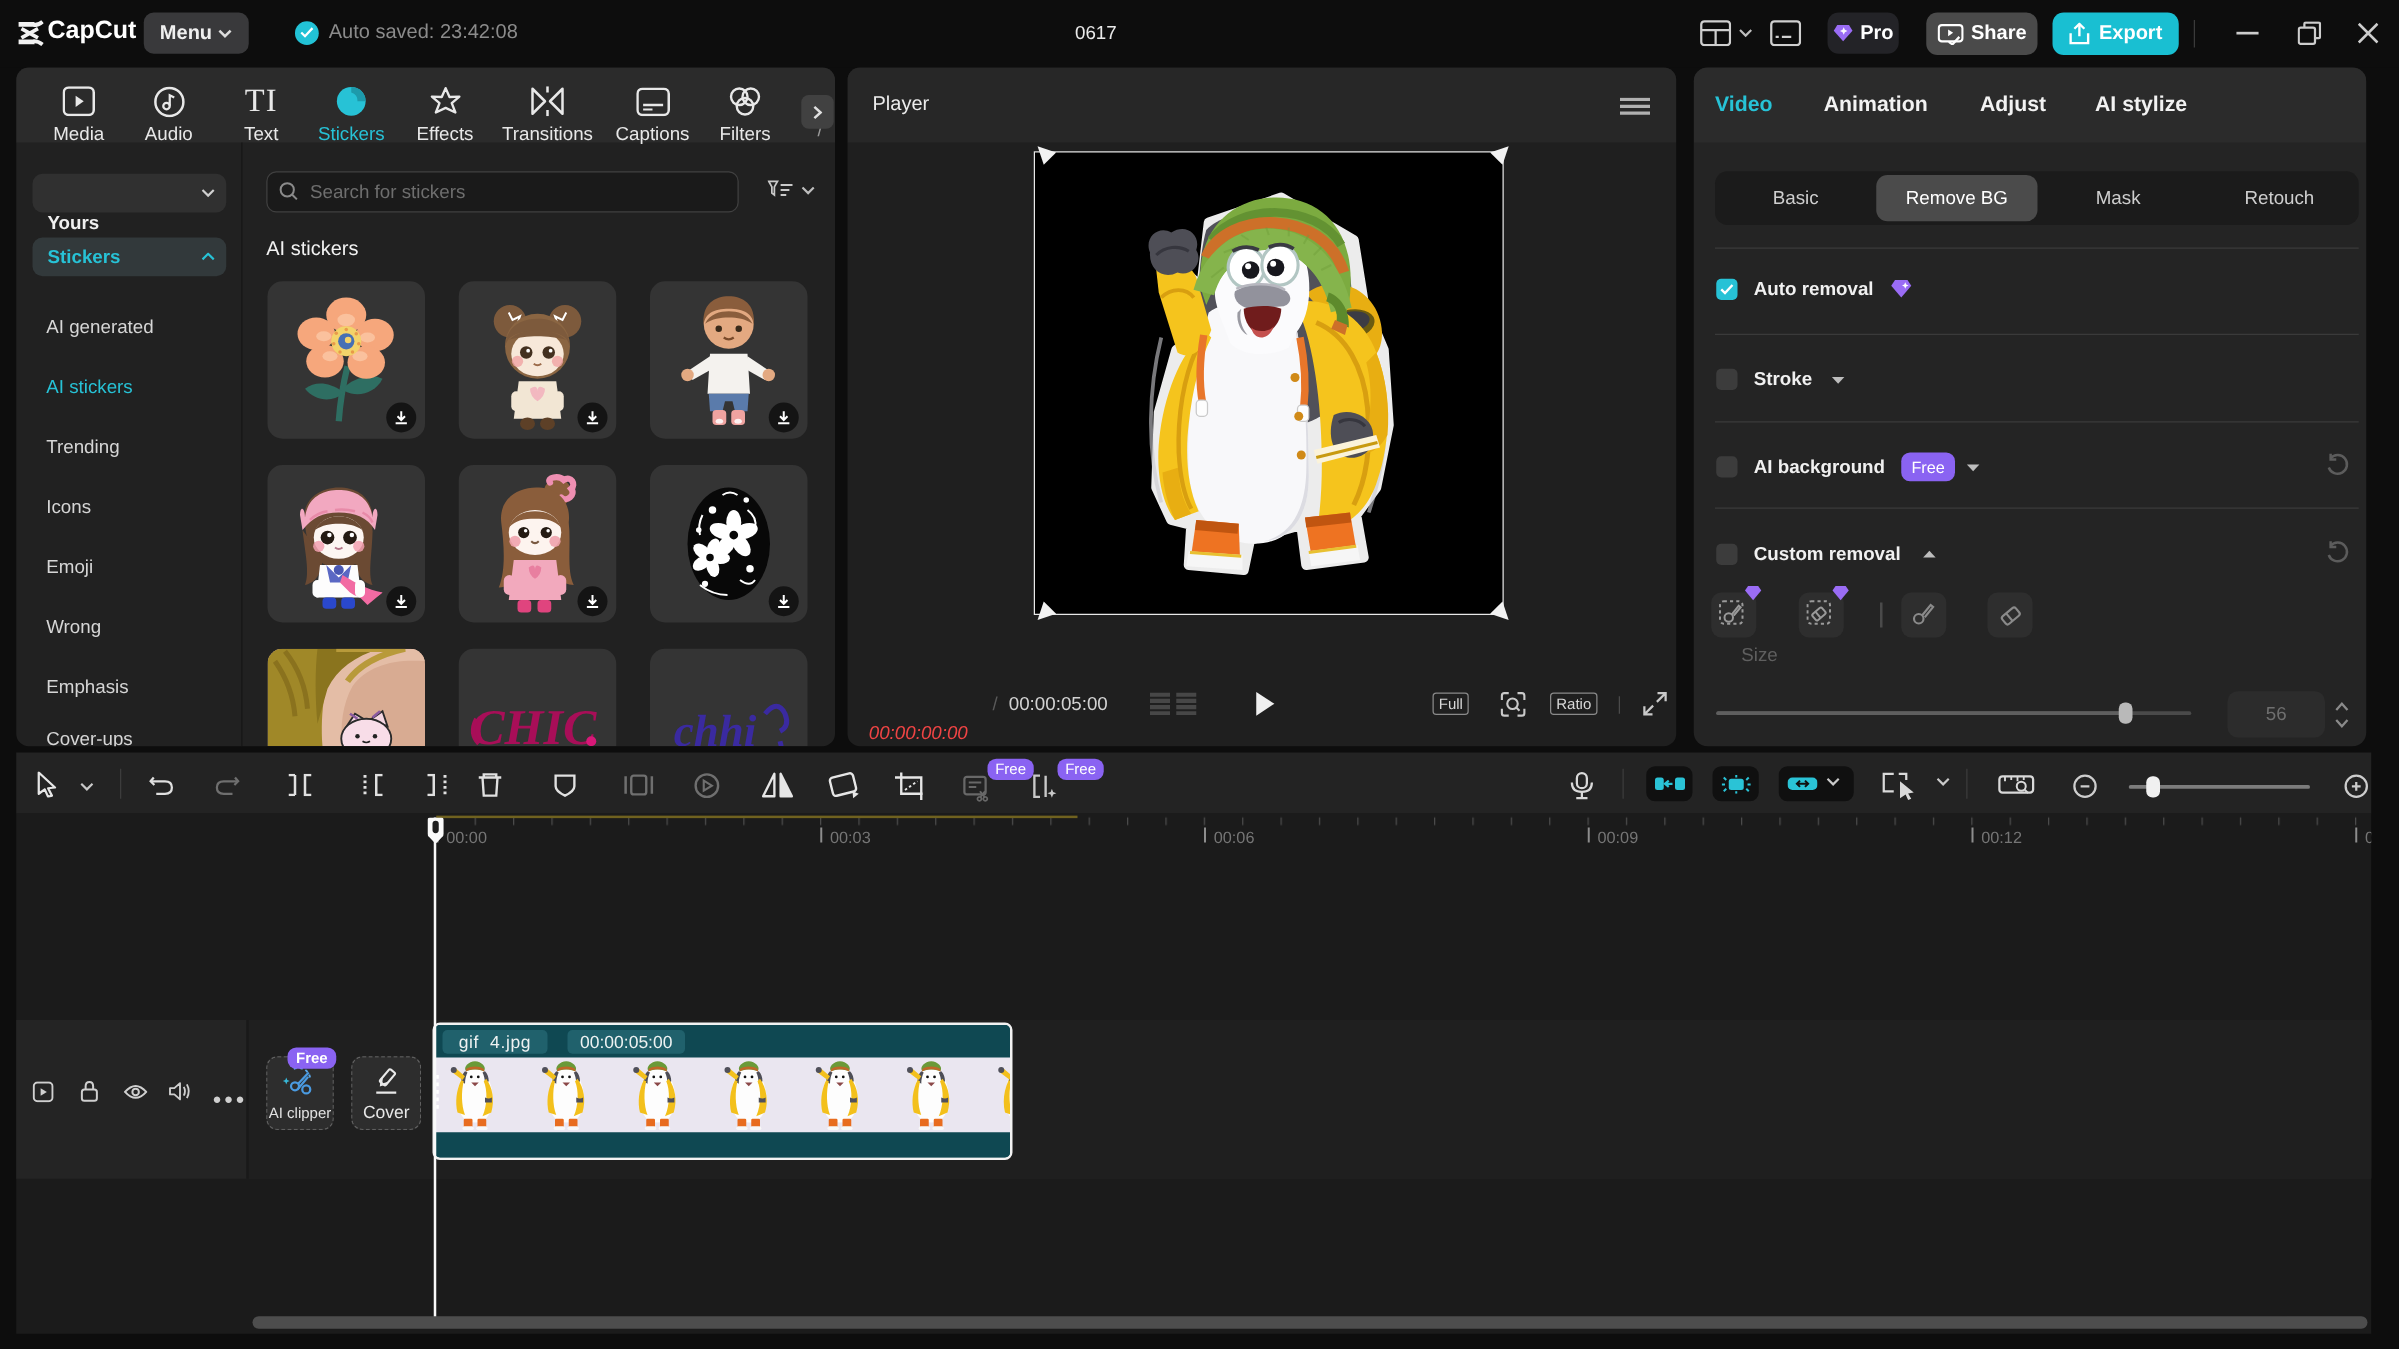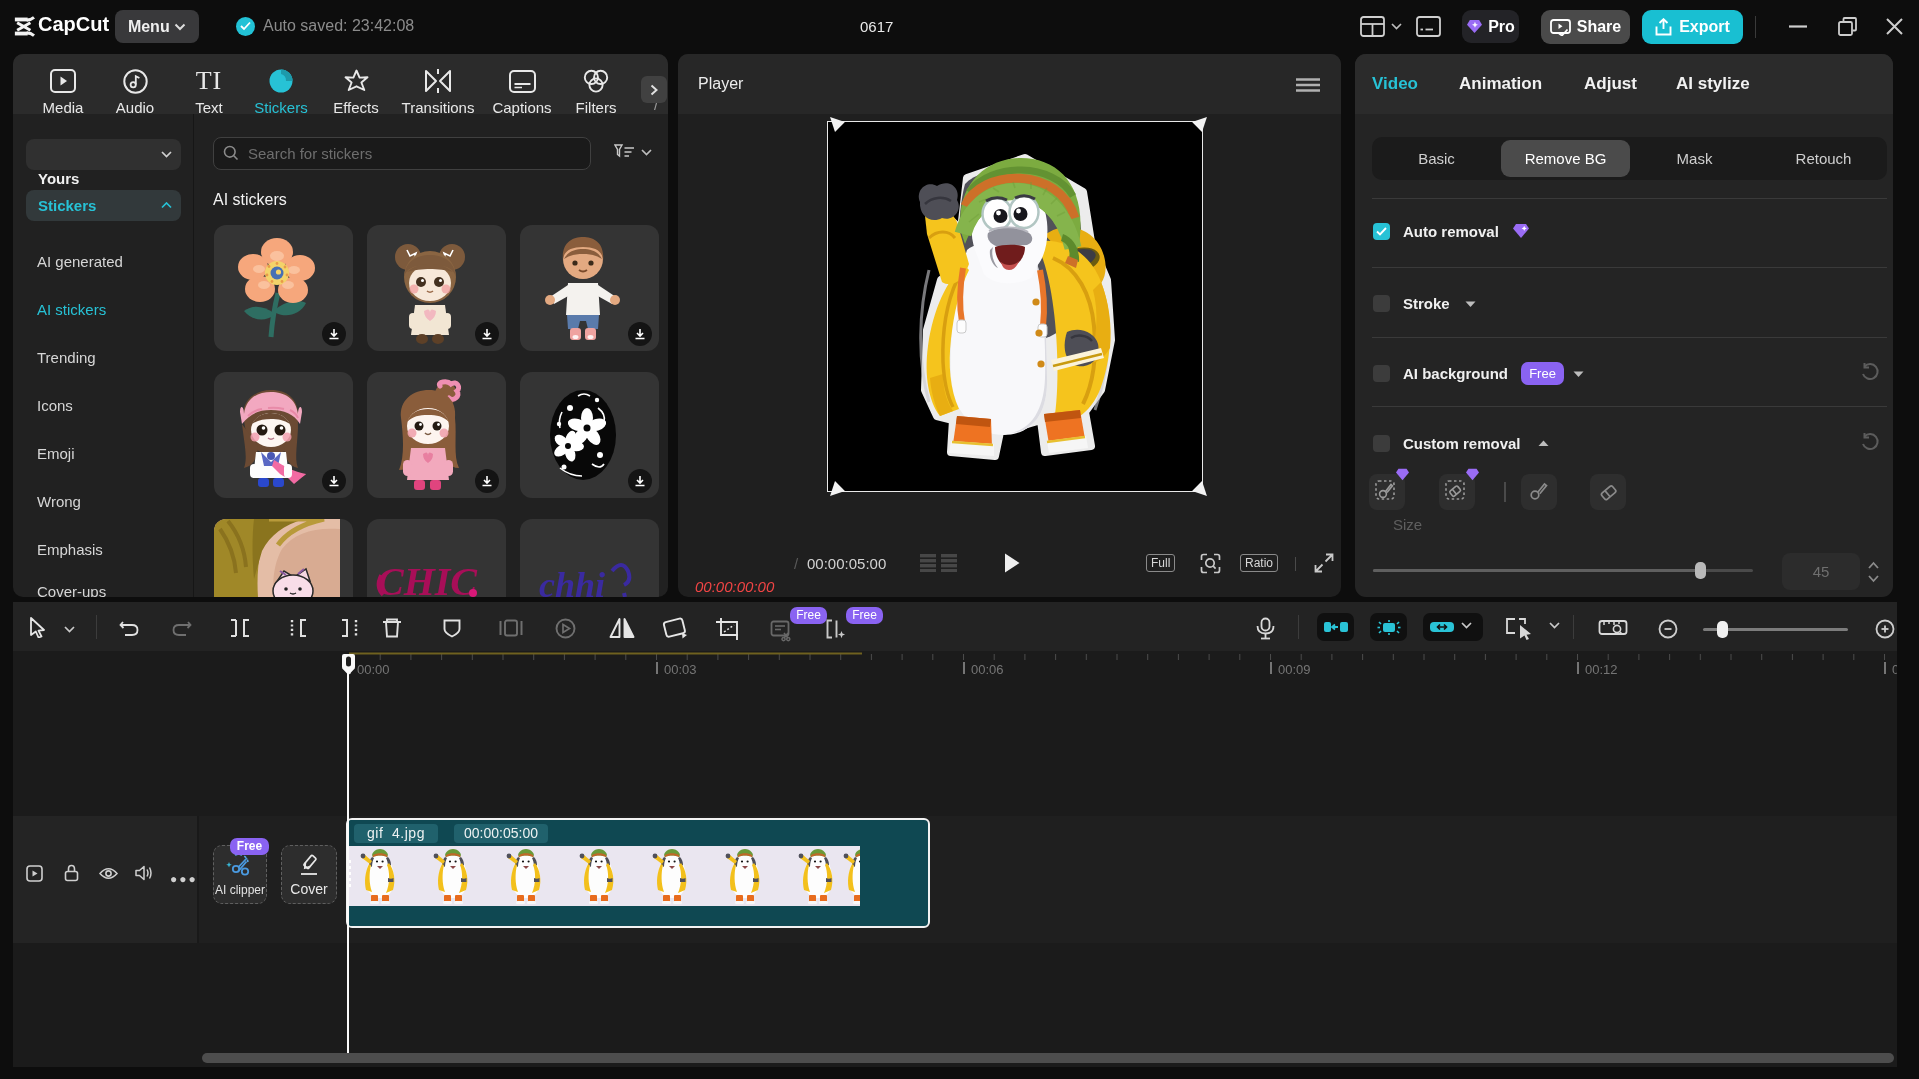--- a/index.html
+++ b/index.html
@@ -1,21 +1,21 @@
 <!DOCTYPE html>
 <html><head>
 <meta charset="utf-8">
 <style>
 html,body{margin:0;padding:0;background:#0d0d0d;width:1919px;height:1079px;overflow:hidden;font-family:"Liberation Sans",sans-serif;}
 .abs{position:absolute;}
 .panel{position:absolute;border-radius:10px;overflow:hidden;}
 .tabitem{position:absolute;top:12px;text-align:center;color:#e8e8e8;font-size:15px;}
 .tabitem .ic{height:30px;display:flex;align-items:center;justify-content:center;margin-bottom:3px;}
 .sideitem{position:absolute;left:36px;color:#d6d6d6;font-size:15px;}
-.card{position:absolute;width:139px;height:126px;border-radius:12px;background:#343434;overflow:hidden;}
+.card{position:absolute;width:126px;height:126px;border-radius:12px;background:#343434;overflow:hidden;text-align:right;}
 .dl{position:absolute;right:7px;bottom:5px;width:24px;height:24px;border-radius:50%;background:rgba(12,12,12,.78);display:flex;align-items:center;justify-content:center;}
 .divline{position:absolute;left:17px;width:515px;height:1px;background:#3a3a3a;}
 .cbx{position:absolute;left:18px;width:17px;height:17px;border-radius:4px;background:#3c3c3c;}
 .rowlab{position:absolute;left:48px;color:#f0f0f0;font-size:15px;font-weight:bold;text-align:right;}
 .reset{position:absolute;left:505px;color:#5c5c5c;}
 .chip{border:1px solid #8a8a8a;border-radius:3px;color:#d8d8d8;font-size:12px;padding:1px 4px;}
 </style>
 </head>
 <body>
 <div class="abs" style="left:0;top:0;width:1919px;height:54px;background:#0d0d0d;padding-left:20px;">
@@ -635,21 +635,21 @@
       <g transform="rotate(-40 11 11)">
         <rect x="4" y="8" width="14" height="8" rx="2" fill="none" stroke="#8a8a8a" stroke-width="1.7"></rect>
         <line x1="9.5" y1="8" x2="9.5" y2="16" stroke="#8a8a8a" stroke-width="1.7"></line>
       </g>
     </svg>
 
   <div class="abs" style="left:18px;top:462px;color:#5f5f5f;font-size:15px;margin-left:20px;">Size</div>
   <div class="abs" style="left:18px;top:515px;width:380px;height:3px;background:#4a4a4a;border-radius:2px;"></div>
   <div class="abs" style="left:18px;top:515px;width:327px;height:3px;background:#5f5f5f;border-radius:2px;"></div>
   <div class="abs" style="left:340px;top:508px;width:11px;height:17px;background:#b9b9b9;border-radius:5px;"></div>
-  <div class="abs" style="left:427px;top:499px;width:78px;height:37px;background:#2c2c2c;border-radius:8px;color:#6f6f6f;font-size:15px;display:flex;align-items:center;justify-content:center;">45</div>
+  <div class="abs" style="left:427px;top:499px;width:78px;height:37px;background:#2c2c2c;border-radius:8px;color:#6f6f6f;font-size:15px;display:flex;align-items:center;justify-content:center;">56</div>
   <svg class="abs" style="left:512px;top:506px;" width="13" height="24" viewBox="0 0 13 24">
       <path d="M2 8 L6.5 3 L11 8" fill="none" stroke="#8a8a8a" stroke-width="1.8"></path>
       <path d="M2 16 L6.5 21 L11 16" fill="none" stroke="#8a8a8a" stroke-width="1.8"></path>
     </svg>
 </div>
 <div class="abs" style="left:13px;top:602px;width:1884px;height:49px;background:#232323;">
   <svg class="abs" style="left:16px;top:15px;" width="20" height="21" viewBox="0 0 20 21">
       <path d="M2 1 L15 13 L9.5 13.6 L12.5 19.5 L9.5 20.5 L6.8 14.5 L2 18 Z" fill="none" stroke="#e6e6e6" stroke-width="1.8" stroke-linejoin="round"></path>
     </svg>
   <svg class="abs" style="left:51px;top:24px;" width="11" height="7" viewBox="0 0 11 7">
@@ -839,21 +839,21 @@
   <div class="abs" style="left:217px;top:187px;width:39px;height:17px;background:#8a63f2;border-radius:7px;color:#fff;font-size:12px;text-align:center;line-height:17px;font-weight:bold;">Free</div>
   <div class="abs" style="left:268px;top:194px;width:56px;height:59px;background:#2d2d2d;border:1.5px dashed #5f5f5f;border-radius:9px;box-sizing:border-box;"></div>
   <svg class="abs" style="left:284px;top:202px;" width="24" height="24" viewBox="0 0 24 24">
       <g transform="rotate(40 12 10)">
         <rect x="9" y="2" width="6" height="13" rx="1.2" fill="none" stroke="#e8e8e8" stroke-width="1.7"></rect>
         <path d="M9 12 L12 16.5 L15 12" fill="none" stroke="#e8e8e8" stroke-width="1.7"></path>
       </g>
       <line x1="4" y1="21" x2="20" y2="21" stroke="#e8e8e8" stroke-width="1.8"></line>
     </svg>
   <div class="abs" style="left:268px;top:230px;width:56px;text-align:center;color:#e8e8e8;font-size:14px;">Cover</div>
-  <div class="abs" style="left:333px;top:167px;width:584px;height:110px;border:2px solid #f2f2f2;border-radius:6px;box-sizing:border-box;background:#0f4852;overflow:hidden;">
+  <div class="abs" style="left:333px;top:167px;width:464px;height:110px;border:2px solid #f2f2f2;border-radius:6px;box-sizing:border-box;background:#0f4852;overflow:hidden;">
     <div class="abs" style="left:0;top:0;width:512px;height:26px;background:#0f4852;"></div>
     <div class="abs" style="left:6px;top:4px;height:19px;background:#20616c;border-radius:4px;color:#eef2f2;font-size:14px;line-height:19px;padding:0 13px;letter-spacing:.5px;">gif&nbsp;&nbsp;4.jpg</div>
     <div class="abs" style="left:106px;top:4px;height:19px;background:#20616c;border-radius:4px;color:#eef2f2;font-size:14px;line-height:19px;padding:0 10px;">00:00:05:00</div>
     <div class="abs" style="left:0;top:26px;width:512px;height:60px;background:#eae6f0;"></div>
     <svg class="abs" style="left:0;top:26px;" width="512" height="60" viewBox="0 0 512 60">
       <defs>
           <g id="mp">
         <path d="M14 8 C8 14 5 24 6 34 C7 44 12 50 20 50 C28 50 33 44 34 34 C35 24 31 13 26 8 C22 4 18 4 14 8 Z" fill="#fdfdfd"></path>
         <path d="M13 9 C10 6 15 1 20 1 C25 1 30 6 27 9 C23 7 17 7 13 9 Z" fill="#6a9a38"></path>
         <path d="M13 7 C17 4.5 23 4.5 27 7 L27.6 9.4 C23 6.8 17 6.8 12.6 9.4 Z" fill="#c06828"></path>

